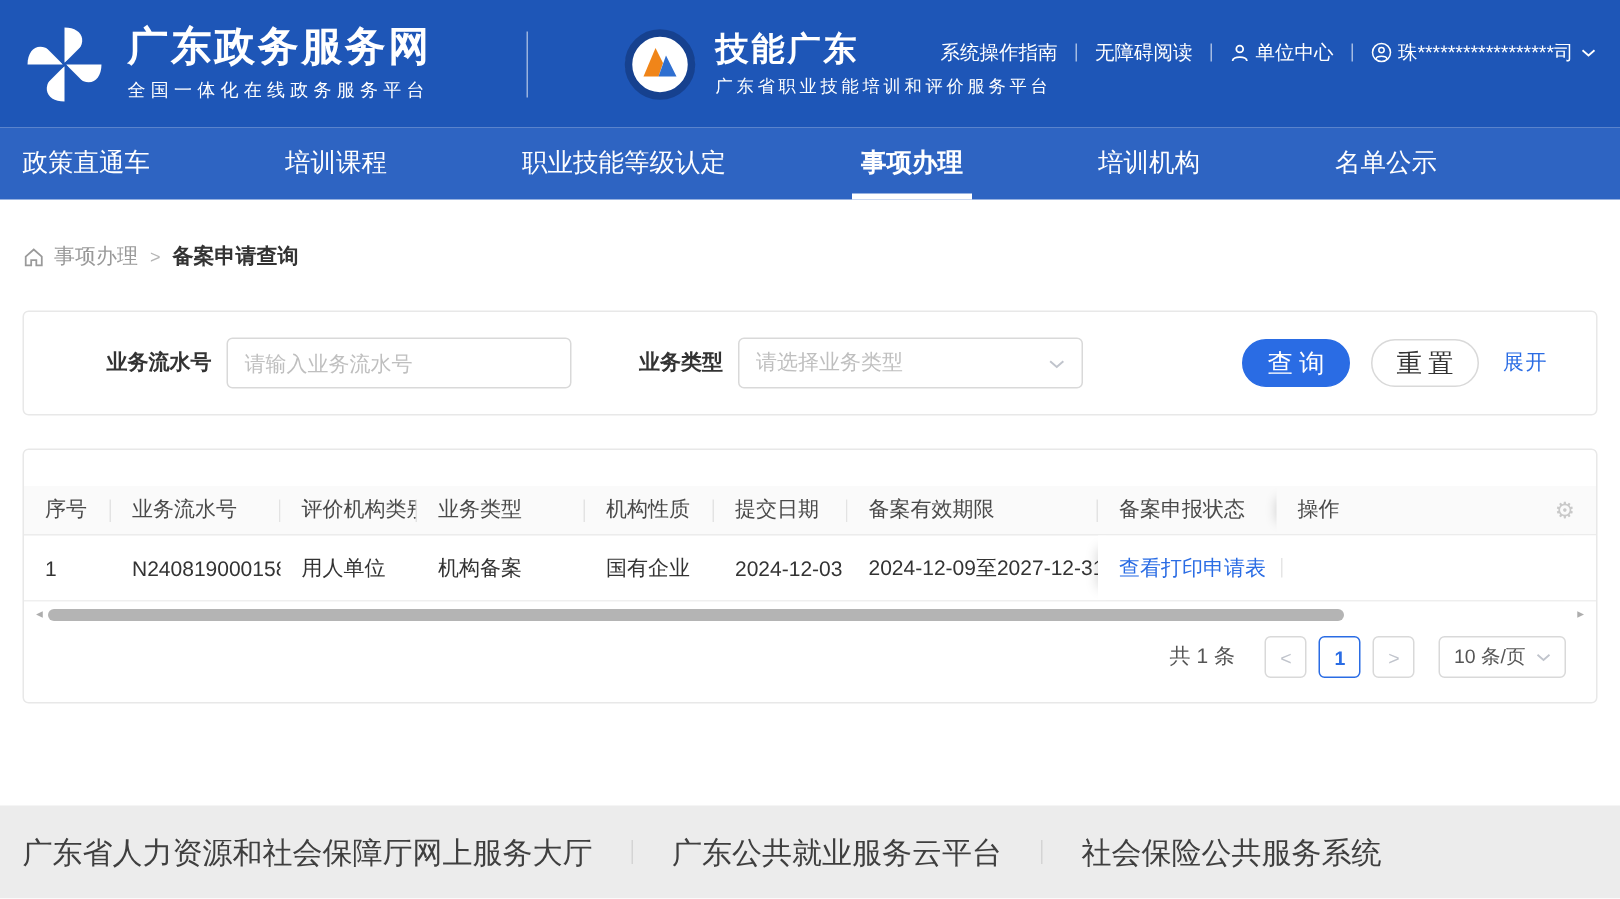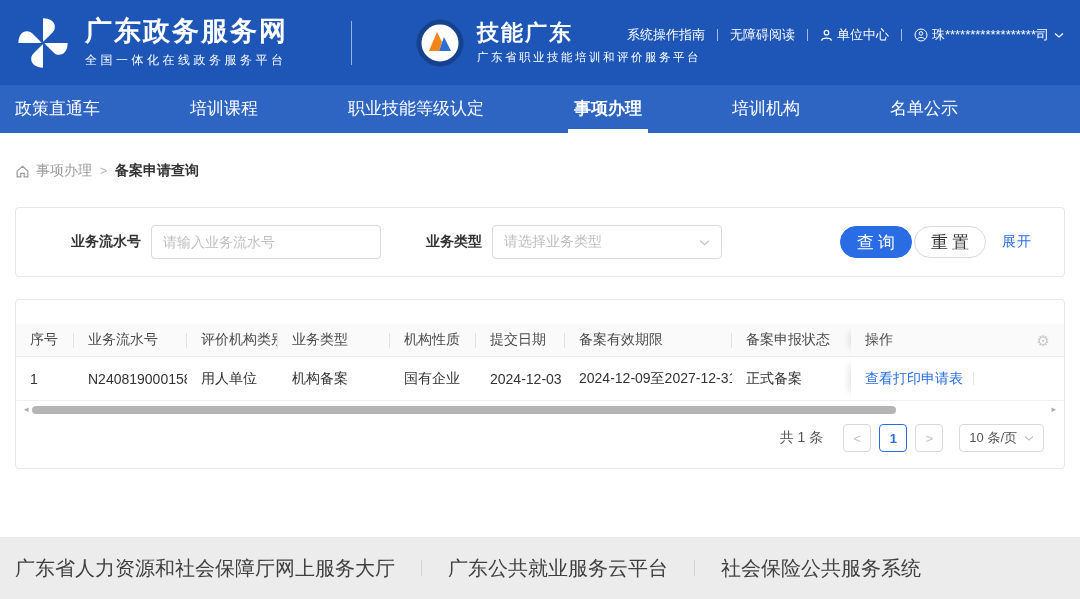--- a/index.html
+++ b/index.html
@@ -54,21 +54,21 @@
   .lbl-type { margin-left:45px; }
   .select-box { width:230px; height:34px; border:1px solid #d9d9d9; border-radius:4px;
     margin-left:10px; padding:0 11px; font-size:14px; display:flex; align-items:center;
     justify-content:space-between; cursor:pointer; background:#fff; }
   .select-box .ph { color:#bfbfbf; }
   .btn-group { margin-left:auto; display:flex; align-items:center; }
   .btn { height:32px; border-radius:16px; font-size:17px; cursor:pointer;
     display:inline-flex; align-items:center; justify-content:center; letter-spacing:4px;
     padding:0 12px 0 16px; }
   .btn-primary { background:#2a6ce4; color:#fff; border:1px solid #2a6ce4; }
-  .btn-plain { background:#fff; color:#333; border:1px solid #d9d9d9; margin-left:2px; }
+  .btn-plain { background:#fff; color:#333; border:1px solid #d9d9d9; margin-left:14px; }
   .expand-link { color:#2a6ce4; font-size:14px; margin-left:16px; cursor:pointer; letter-spacing:1px; }
 
   
   .table-panel { margin-top:22px; padding:24px 0 16px 0; }
   .tbl { width:100%; }
   .t-row { display:flex; align-items:center; }
   .t-head { height:33px; background:#fafafa; border-bottom:1px solid #ececec;
     font-size:14px; color:#4a4a4a; position:relative; }
   .t-body-row { height:44px; font-size:14px; color:#333; border-bottom:1px solid #efefef; }
   .cell { flex:none; padding-left:14px; white-space:nowrap; overflow:hidden; position:relative;
@@ -240,21 +240,20 @@
       </div>
     </div>
     <div class="t-row t-body-row">
       <div class="cell c0">1</div>
       <div class="cell c1">N240819000158</div>
       <div class="cell c2">用人单位</div>
       <div class="cell c3">机构备案</div>
       <div class="cell c4">国有企业</div>
       <div class="cell c5">2024-12-03</div>
       <div class="cell c6">2024-12-09至2027-12-31</div>
-      <div class="cell c7">正式备案</div>
       <div class="cell c8 cell-fixed">
         <span style="display:flex;align-items:center;">
           <span class="action-link">查看打印申请表</span>
           <span class="action-div"></span>
         </span>
       </div>
     </div>
   </div>
 
   <div class="hscroll">

